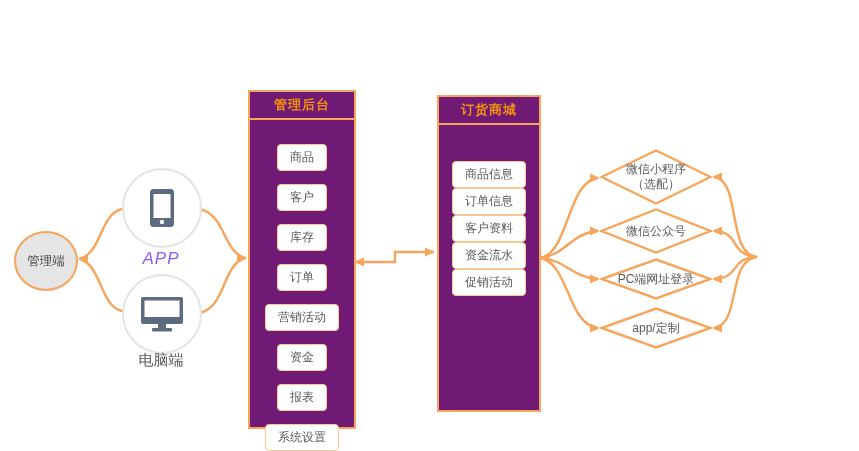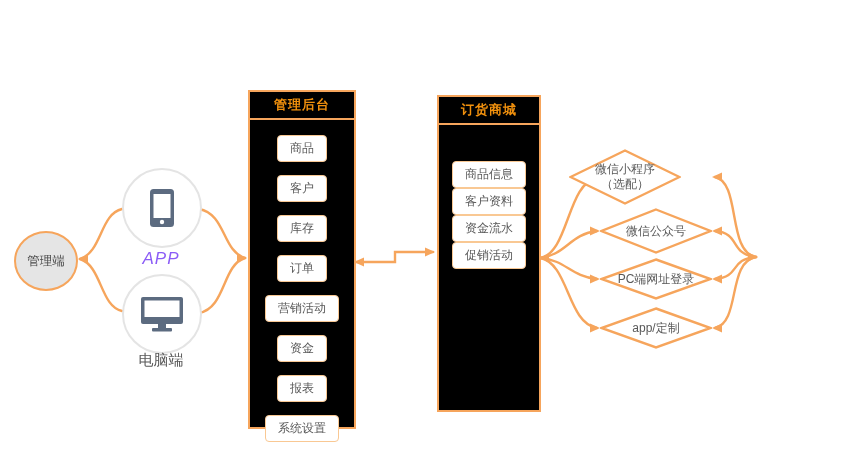--- a/index.html
+++ b/index.html
@@ -20,46 +20,46 @@
   
   .device{position:absolute;z-index:2;width:76px;height:76px;border:2px solid #E4E4E4;
     border-radius:50%;background:#fff;display:flex;align-items:center;justify-content:center;}
   .device-app{left:122px;top:168px;}
   .device-pc{left:122px;top:274px;}
   .device-label{position:absolute;z-index:2;text-align:center;width:90px;}
   .label-app{left:116px;top:249px;font-size:17px;color:#8b5cf6;letter-spacing:1px;font-style:italic;}
   .label-pc{left:116px;top:351px;font-size:15px;color:#595959;}
 
   
-  .panel{position:absolute;background:#000000;border:2px solid #F6A55C;z-index:2;
+  .panel{position:absolute;background:#701a75;border:2px solid #F6A55C;z-index:2;
     display:flex;flex-direction:column;}
   .panel-backend{left:248px;top:90px;width:104px;height:335px;}
   .panel-mall{left:437px;top:95px;width:100px;height:313px;}
   .panel-title{
     flex:0 0 auto;border-bottom:2px solid #F6A55C;text-align:center;
     font-weight:bold;font-size:13px;color:#F2910D;padding:4px 0;letter-spacing:1px;
   }
   .panel-body{flex:1;display:flex;flex-direction:column;align-items:center;}
-  .panel-backend .panel-body{padding-top:15px;gap:13px;}
+  .panel-backend .panel-body{padding-top:24px;gap:13px;}
   .panel-mall .panel-body{padding-top:36px;}
   .chip{
     border:1.5px solid #F9C893;border-radius:4px;background:#fff;
     font-size:12px;color:#595959;padding:4px 12px;white-space:nowrap;
   }
 
   
   .diamond{position:absolute;z-index:2;width:112px;}
   .diamond svg{position:absolute;left:0;top:0;width:100%;height:100%;}
   .diamond .dlabel{
     position:absolute;left:0;top:0;width:100%;height:100%;
     display:flex;flex-direction:column;align-items:center;justify-content:center;
     font-size:12px;color:#595959;line-height:1.25;text-align:center;
   }
   .diamond .dlabel span:empty{display:none;}
-  .d1{left:569px;top:149px;height:56px;}
+  .d1{left:600px;top:149px;height:56px;}
   .d2{left:600px;top:208px;height:46px;}
   .d3{left:600px;top:258px;height:42px;}
   .d4{left:600px;top:307px;height:42px;}
 
   
   .cloud-right{position:absolute;left:756px;top:227px;width:92px;height:60px;z-index:2;}
   .cloud-right svg{position:absolute;left:0;top:0;}
   .cloud-right .clabel{
     position:absolute;left:0;top:0;width:100%;height:100%;
     display:flex;align-items:center;justify-content:center;
@@ -151,20 +151,21 @@
       <div class="chip">资金</div>
       <div class="chip">报表</div>
       <div class="chip">系统设置</div>
     </div>
   </div>
 
   <div class="panel panel-mall">
     <div class="panel-title">订货商城</div>
     <div class="panel-body">
       <div class="chip">商品信息</div>
+      <div class="chip">订单信息</div>
       <div class="chip">客户资料</div>
       <div class="chip">资金流水</div>
       <div class="chip">促销活动</div>
     </div>
   </div>
 
   <div class="diamond d1">
     <svg viewBox="0 0 112 56" preserveAspectRatio="none">
       <polygon points="56,1.5 110.5,28 56,54.5 1.5,28" fill="#ffffff" stroke="#F6A55C" stroke-width="2.4"></polygon>
     </svg>

